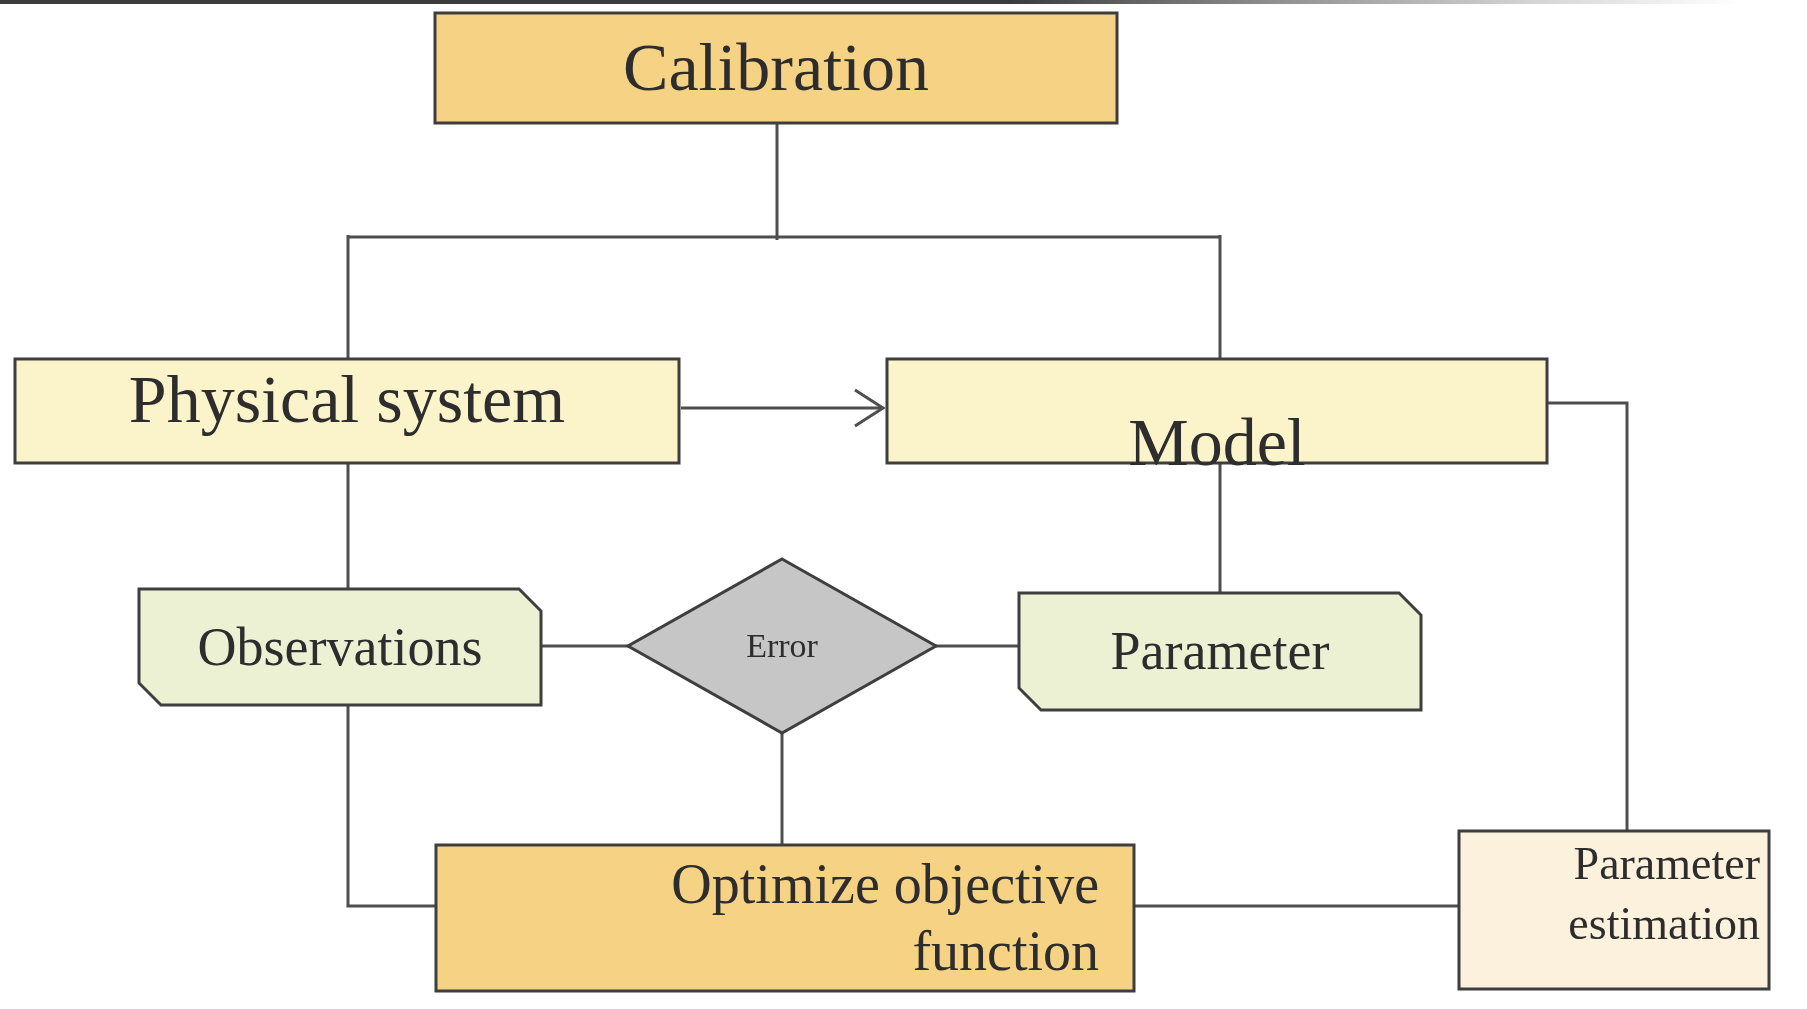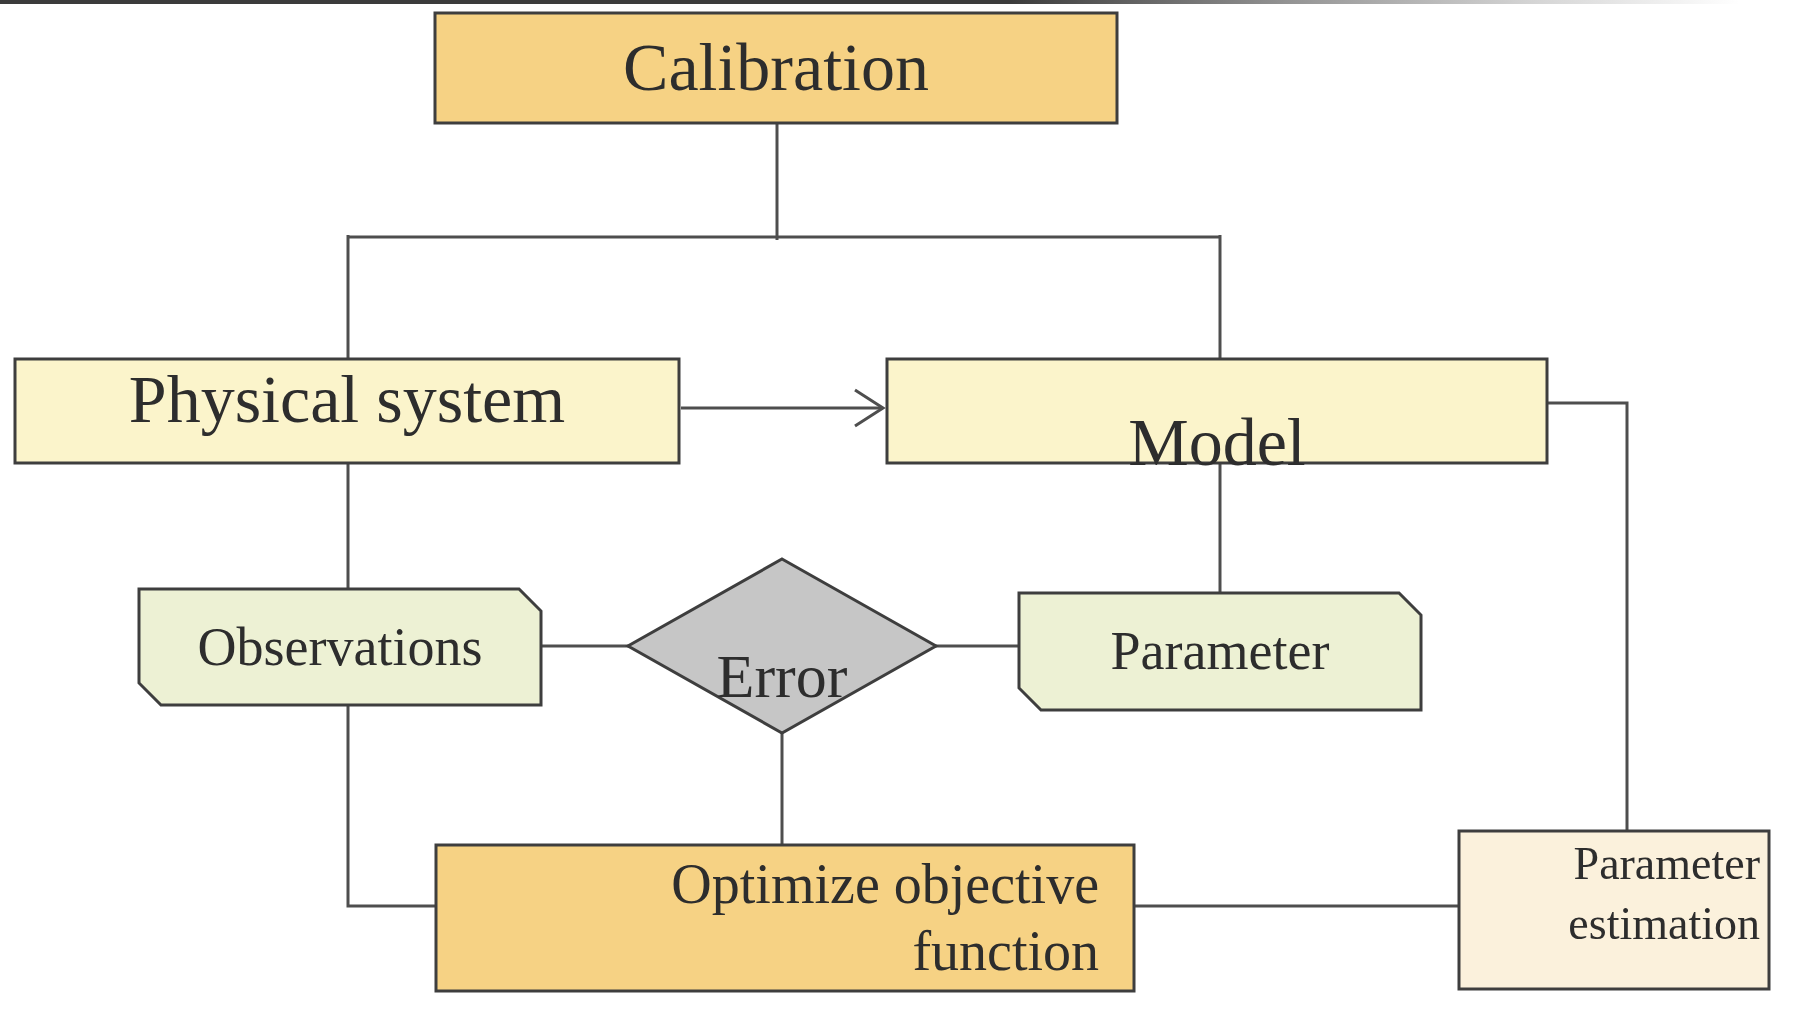--- a/index.html
+++ b/index.html
@@ -28,21 +28,21 @@
   .f-cream{fill:var(--node-cream);}
   .f-gray{fill:var(--node-gray);}
   .label{
     position:absolute;display:flex;align-items:center;justify-content:center;
     text-align:right;line-height:1.2;white-space:pre-line;font-family:Liberation Serif, serif;
   }
   .lab-calibration{left:434px;top:12px;width:684px;height:112px;font-size:68px;}
   .lab-physical{left:14px;top:358px;width:666px;height:83px;font-size:68px;}
   .lab-model{left:886px;top:358px;width:662px;height:106px;font-size:68px;margin-top:32px;}
   .lab-observations{left:138px;top:588px;width:404px;height:118px;font-size:54px;}
-  .lab-error{left:627px;top:588px;width:310px;height:176px;font-size:62px;}
+  .lab-error{left:627px;top:558px;width:310px;height:176px;font-size:34px;}
   .lab-simulation{left:1018px;top:592px;width:404px;height:119px;font-size:54px;}
   .lab-optimize{left:435px;top:844px;width:700px;height:148px;font-size:56px;padding:4px 36px;box-sizing:border-box;}
   .lab-param{left:1458px;top:830px;width:312px;height:128px;font-size:46px;line-height:1.3;padding:0 10px;box-sizing:border-box;}
 </style>
 </head>
 <body>
 
 <div class="stage">
 
   <div class="top-artifact"></div>

